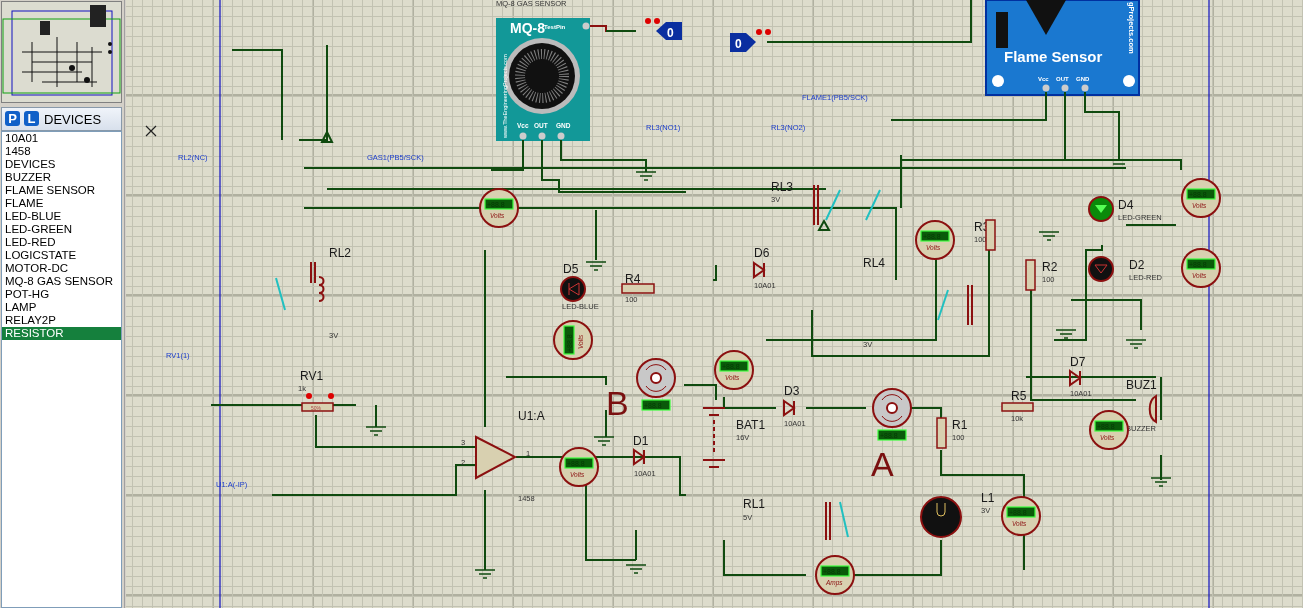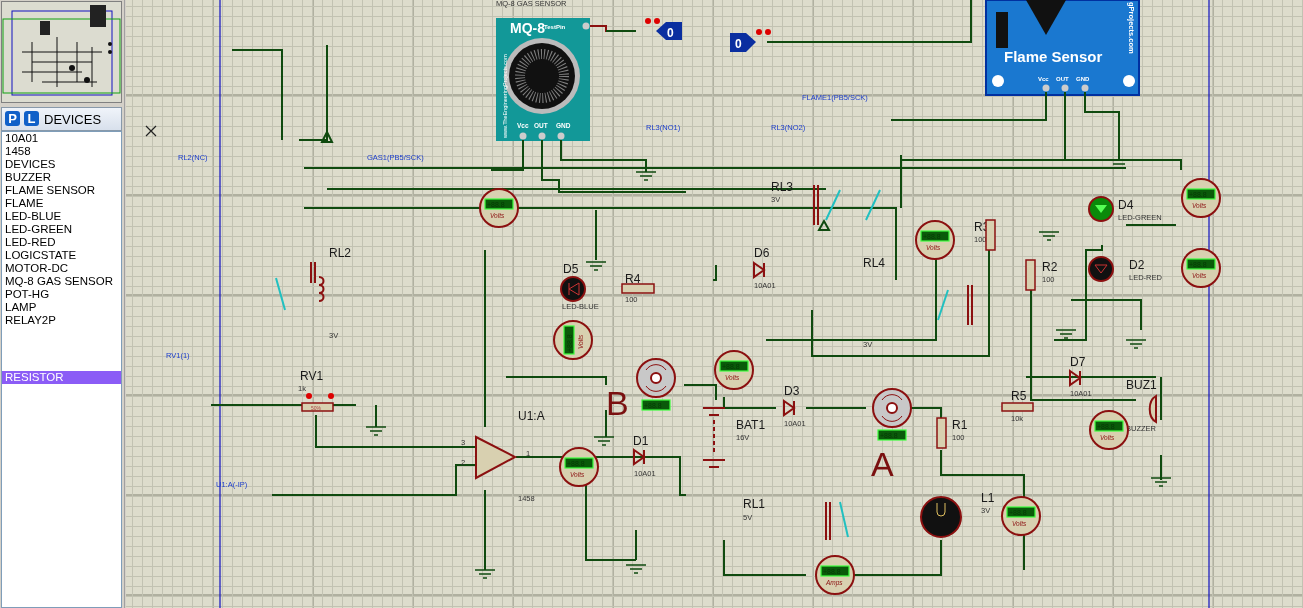--- a/index.html
+++ b/index.html
@@ -4,21 +4,21 @@
 <style>
   html,body{margin:0;padding:0;}
   body{width:1303px;height:608px;overflow:hidden;background:#d4d0c8;font-family:"Liberation Sans",sans-serif;position:relative;}
   #left{position:absolute;left:0;top:0;width:124px;height:608px;background:#d4d0c8;border-right:1px solid #a0a0a0;}
   #overview{position:absolute;left:1px;top:1px;width:119px;height:100px;background:#dcdcd0;border:1px solid #808080;}
   #devhdr{position:absolute;left:1px;top:107px;width:119px;height:22px;background:linear-gradient(#f0f4fa,#d8e0ec);border:1px solid #8899aa;}
   .pbtn{position:absolute;top:3px;width:15px;height:15px;background:#1060c8;color:#fff;font-weight:bold;font-size:13px;line-height:15px;text-align:center;border-radius:3px;}
   #devtitle{position:absolute;left:42px;top:4px;font-size:13px;color:#000;}
   #devlist{position:absolute;left:1px;top:131px;width:119px;height:475px;background:#fff;border:1px solid #7f9db9;}
   .dev{height:13px;line-height:13px;font-size:11.5px;padding-left:3px;color:#000;white-space:nowrap;}
-  .dev.sel{background:#8b5cf6;color:#fff;margin-top:44px;}
+  .dev.sel{background:#15803d;color:#fff;}
   #canvas{position:absolute;left:126px;top:0;width:1177px;height:608px;
     background-color:#dddccc;
     background-image:
       linear-gradient(#c2c2b2 1px,transparent 1px),
       linear-gradient(90deg,#c2c2b2 1px,transparent 1px),
       linear-gradient(#b0b0a0 2px,transparent 2px),
       linear-gradient(90deg,#b0b0a0 2px,transparent 2px);
     background-size:10px 10px,10px 10px,100px 100px,100px 100px;
     background-position:-4px -4px,-4px -4px,-4px -6px,-14px -6px;}
   svg text{font-family:"Liberation Sans",sans-serif;}

